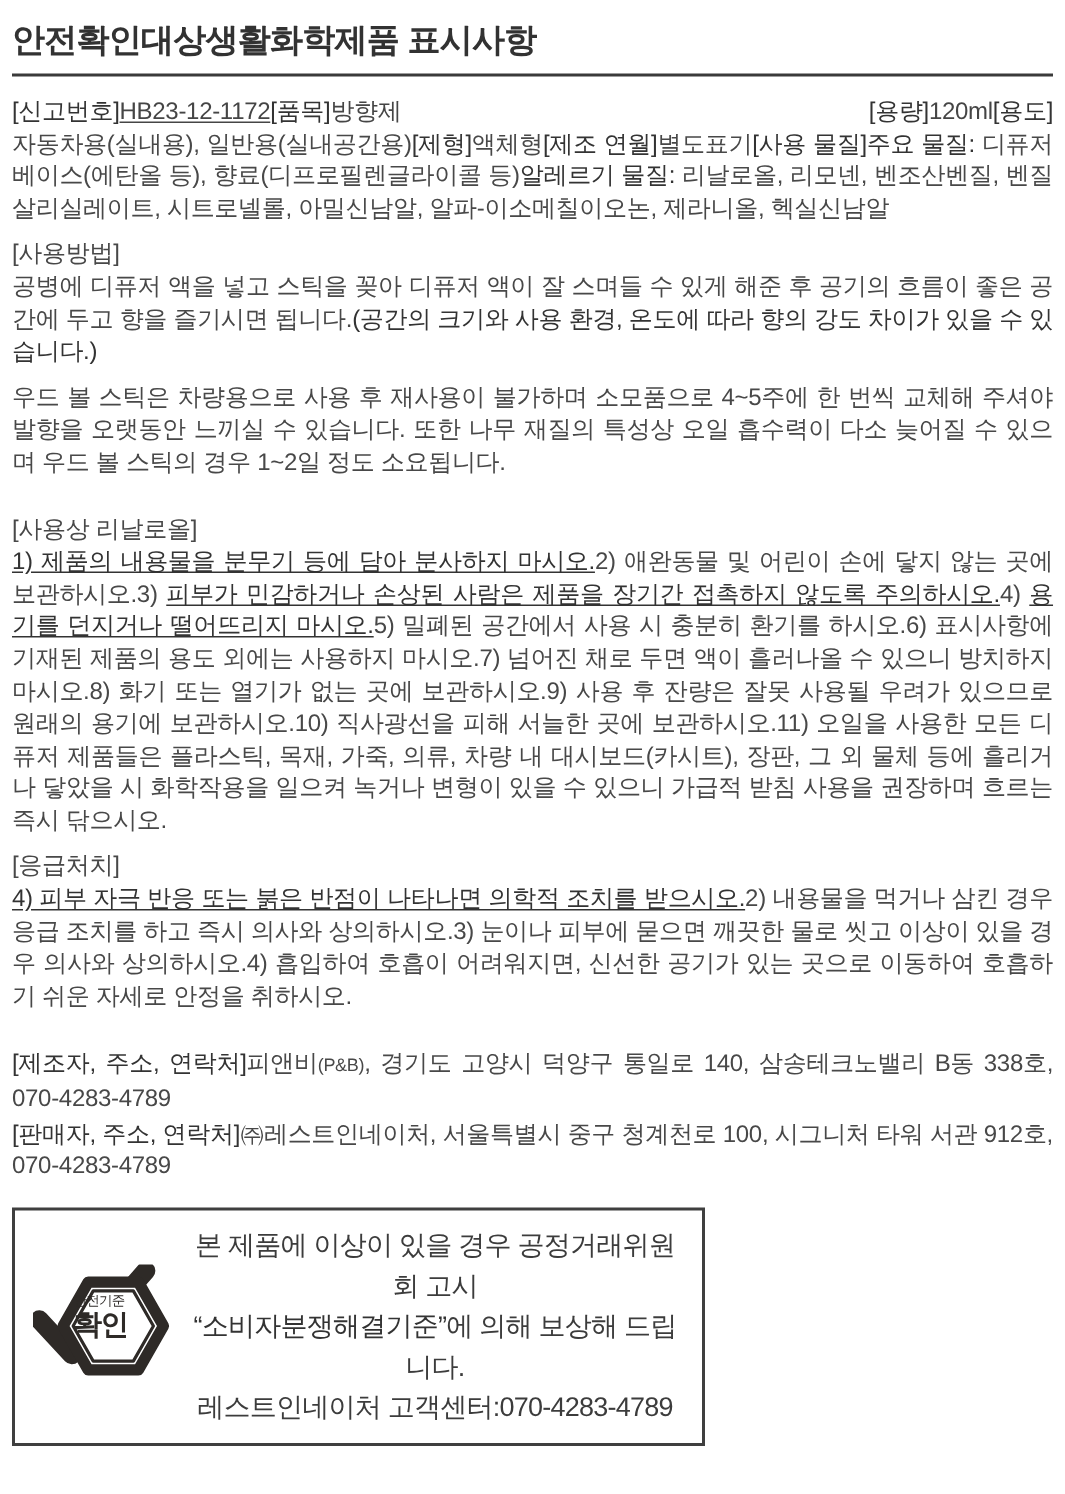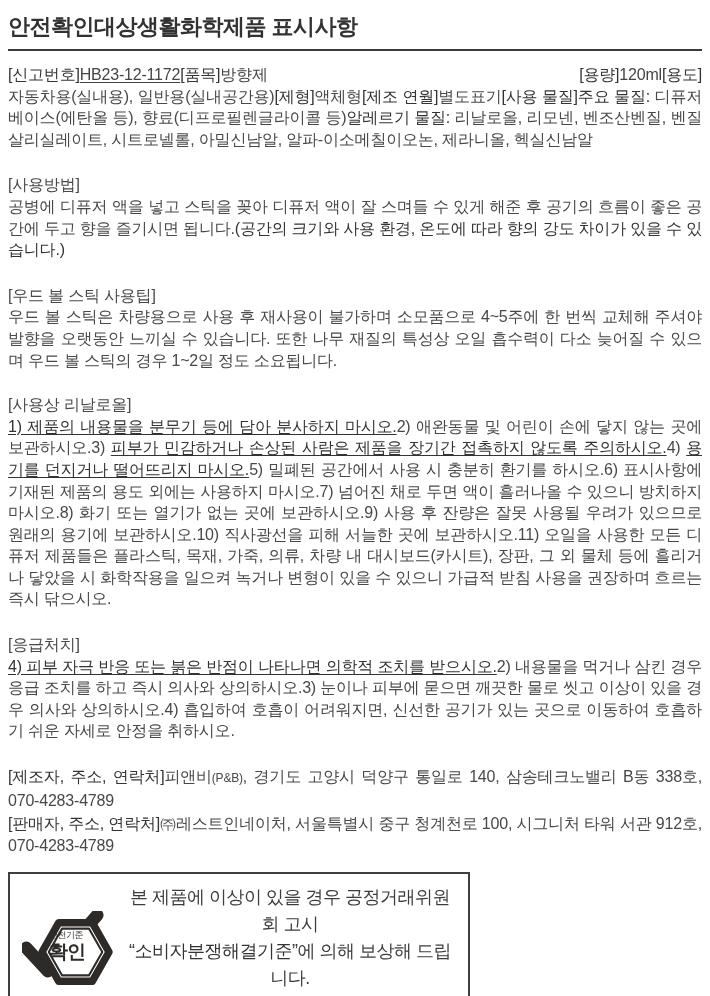--- a/index.html
+++ b/index.html
@@ -12,21 +12,21 @@
   }
   .title {
     font-size:22px; font-weight:bold; color:#323232;
     letter-spacing:-0.5px; margin:2px 0 7px 0;
   }
   .divider { height:2px; background:#3a3a3a; margin:0 0 13px 0; }
   .para {
     font-size:16px; line-height:21.6px; color:#484848;
     text-align:justify; letter-spacing:-0.2px;
   }
-  .sec { margin-top:24px; }
+  .sec { margin-top:9px; }
   .sec-cautions { margin-top:23px; }
   .sec-firstaid { }
   .info-line1 { display:flex; justify-content:space-between; font-size:16px; line-height:21.6px; letter-spacing:-0.2px; }
   .b { font-weight:normal; color:#333333; }
   .u { text-decoration:underline; text-underline-offset:2px; }
   .sm { font-size:12px; }
   .contacts { margin-top:24px; }
   .contacts .para + .para { margin-top:2px; }
   .notice-box {
     margin-top:16px; width:462px; min-height:104px;
@@ -56,21 +56,20 @@
   </div>
   <p class="para"><span>자동차용(실내용), 일반용(실내공간용)</span><span class="b">[제형]</span><span>액체형</span><span class="b">[제조 연월]</span><span>별도표기</span><span class="b">[사용 물질]</span><span class="b">주요 물질:</span><span> 디퓨저 베이스(에탄올 등), 향료(디프로필렌글라이콜 등)</span><span class="b">알레르기 물질:</span><span> 리날로올, 리모넨, 벤조산벤질, 벤질살리실레이트, 시트로넬롤, 아밀신남알, 알파-이소메칠이오논, 제라니올, 헥실신남알</span></p>
 </div>
 
 <div class="sec">
   <p class="para">[사용방법]</p>
   <p class="para"><span>공병에 디퓨저 액을 넣고 스틱을 꽂아 디퓨저 액이 잘 스며들 수 있게 해준 후 공기의 흐름이 좋은 공간에 두고 향을 즐기시면 됩니다.</span><span class="b">(공간의 크기와 사용 환경, 온도에 따라 향의 강도 차이가 있을 수 있습니다.)</span></p>
 </div>
 
 <div class="sec">
-  <p class="para">[우드 볼 스틱 사용팁]</p>
   <p class="para"><span>우드 볼 스틱은 차량용으로 사용 후 재사용이 불가하며 소모품으로 4~5주에 한 번씩 교체해 주셔야 발향을 오랫동안 느끼실 수 있습니다. 또한 나무 재질의 특성상 오일 흡수력이 다소 늦어질 수 있으며 우드 볼 스틱의 경우 1~2일 정도 소요됩니다.</span></p>
 </div>
 
 <div class="sec sec-cautions">
   <p class="para">[사용상 리날로올]</p>
   <p class="para"><span class="b u">1) 제품의 내용물을 분무기 등에 담아 분사하지 마시오.</span><span>2) 애완동물 및 어린이 손에 닿지 않는 곳에 보관하시오.3) </span><span class="b u">피부가 민감하거나 손상된 사람은 제품을 장기간 접촉하지 않도록 주의하시오.</span><span>4) </span><span class="b u">용기를 던지거나 떨어뜨리지 마시오.</span><span>5) 밀폐된 공간에서 사용 시 충분히 환기를 하시오.6) 표시사항에 기재된 제품의 용도 외에는 사용하지 마시오.7) 넘어진 채로 두면 액이 흘러나올 수 있으니 방치하지 마시오.8) 화기 또는 열기가 없는 곳에 보관하시오.9) 사용 후 잔량은 잘못 사용될 우려가 있으므로 원래의 용기에 보관하시오.10) 직사광선을 피해 서늘한 곳에 보관하시오.11) 오일을 사용한 모든 디퓨저 제품들은 플라스틱, 목재, 가죽, 의류, 차량 내 대시보드(카시트), 장판, 그 외 물체 등에 흘리거나 닿았을 시 화학작용을 일으켜 녹거나 변형이 있을 수 있으니 가급적 받침 사용을 권장하며 흐르는 즉시 닦으시오.</span></p>
 </div>
 
 <div class="sec sec-firstaid">
   <p class="para">[응급처치]</p>

